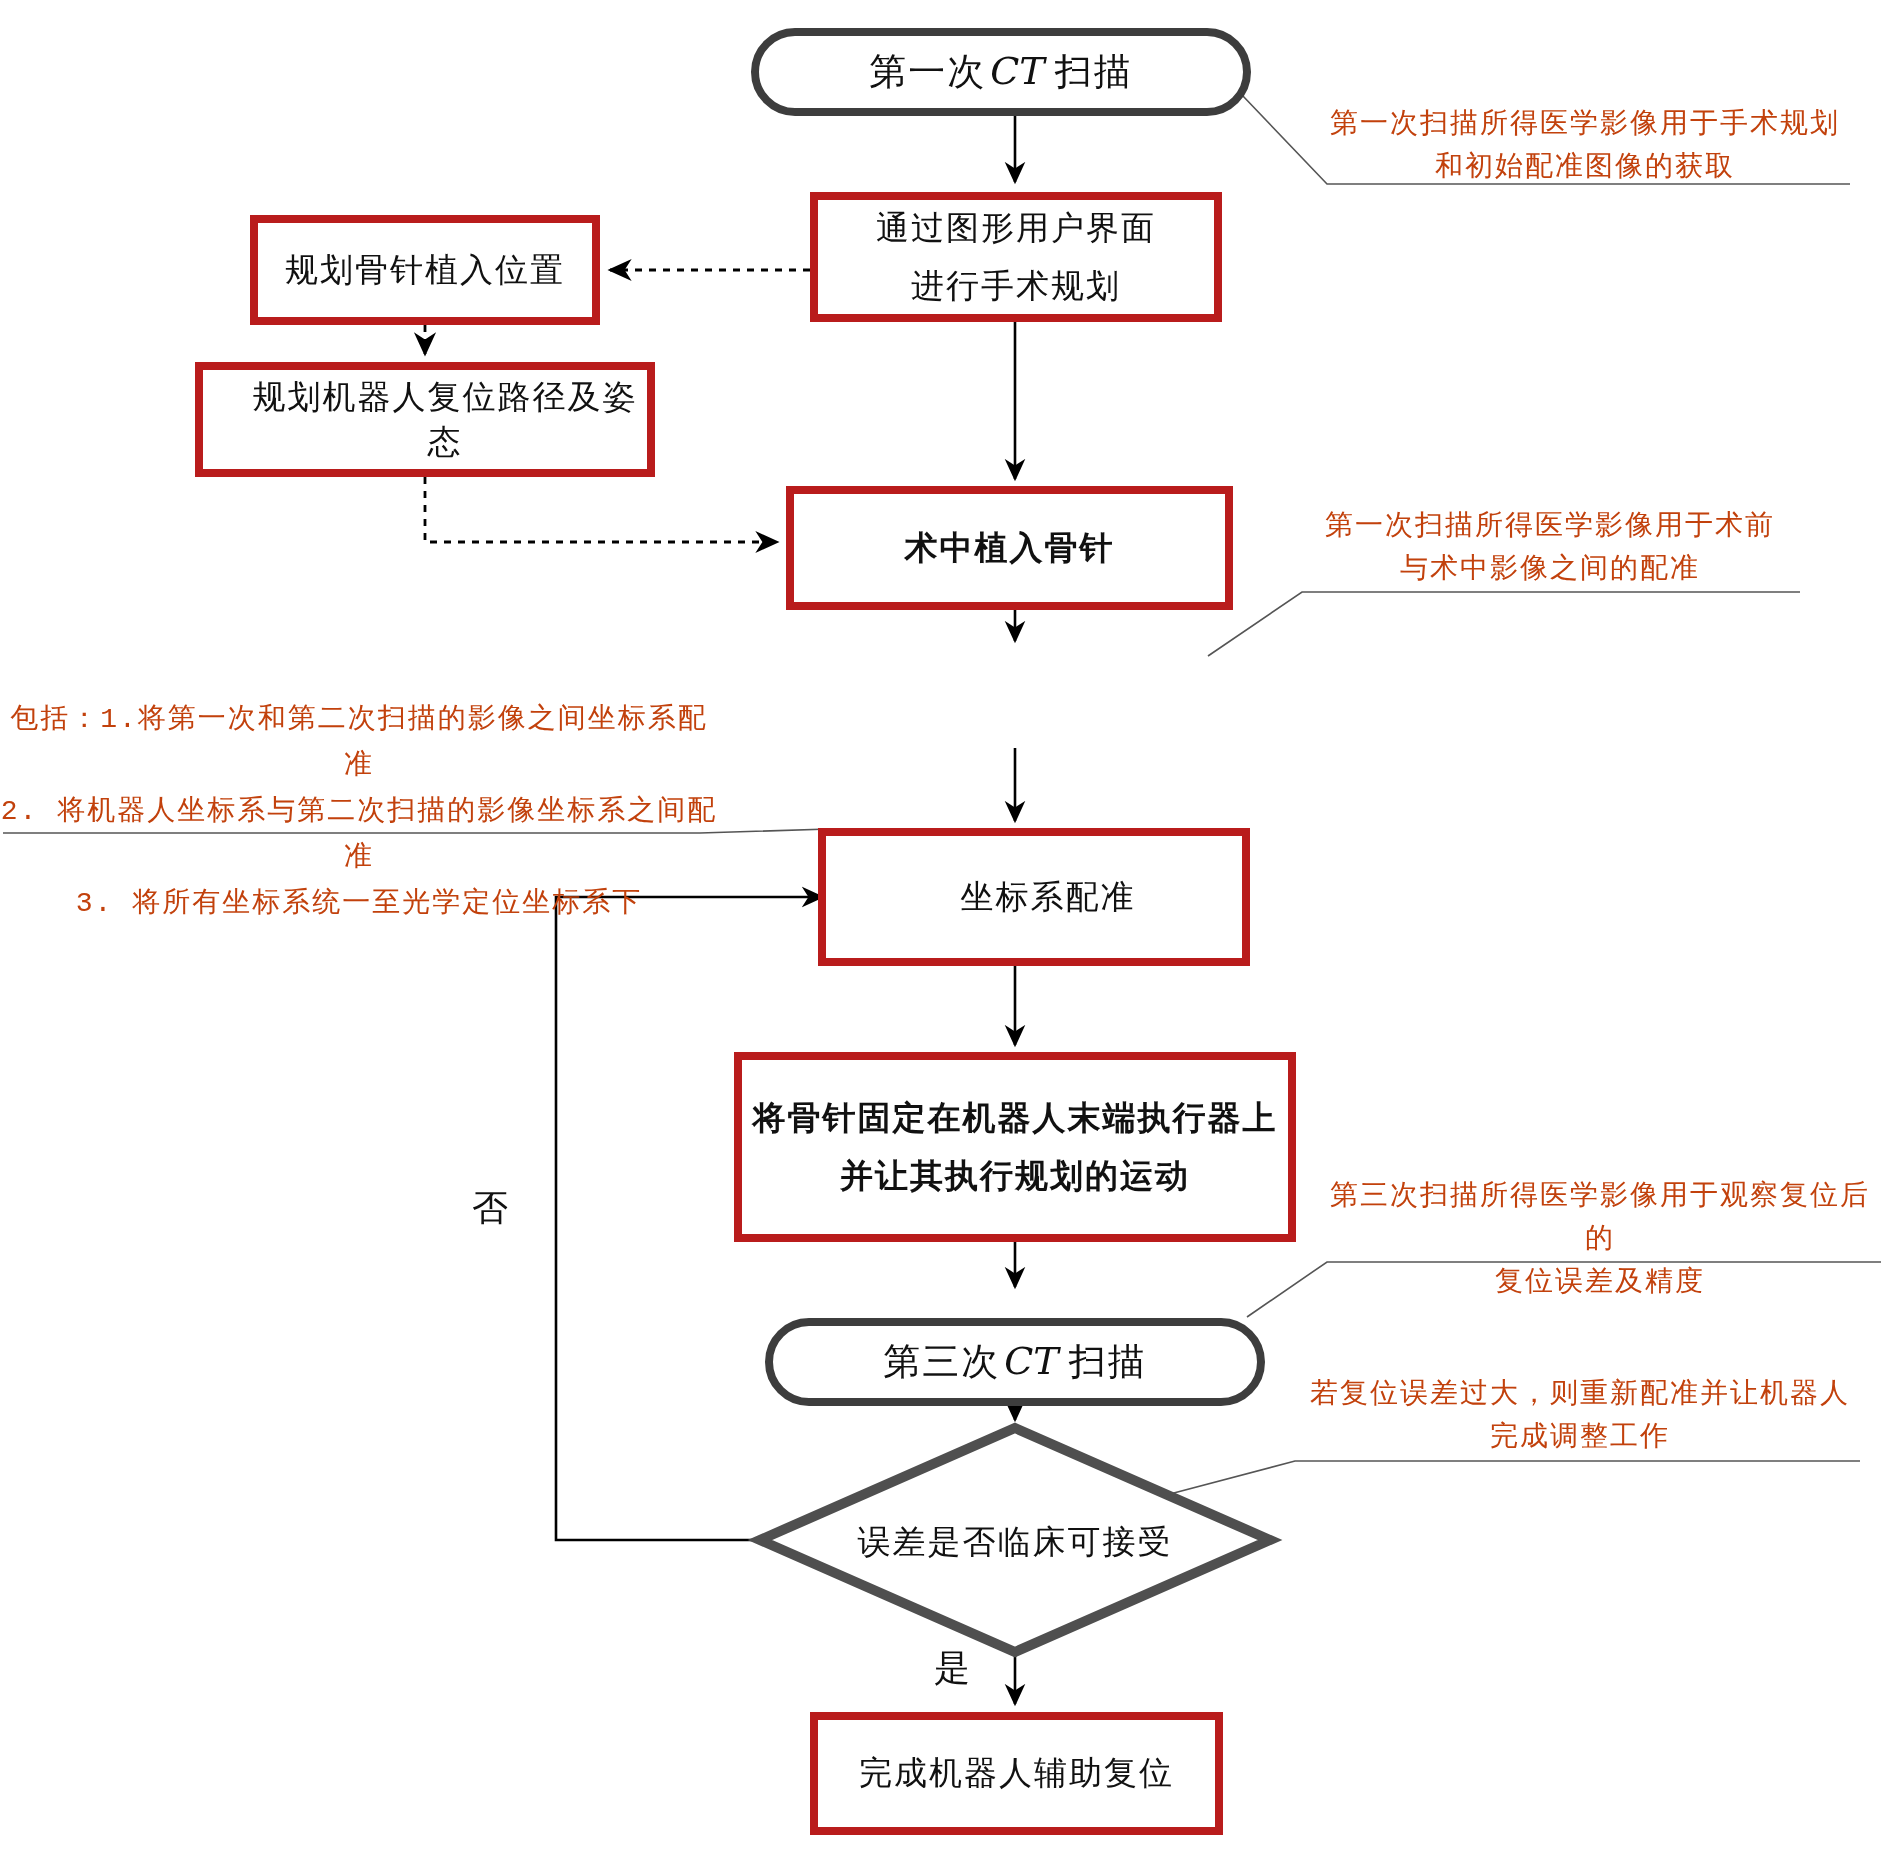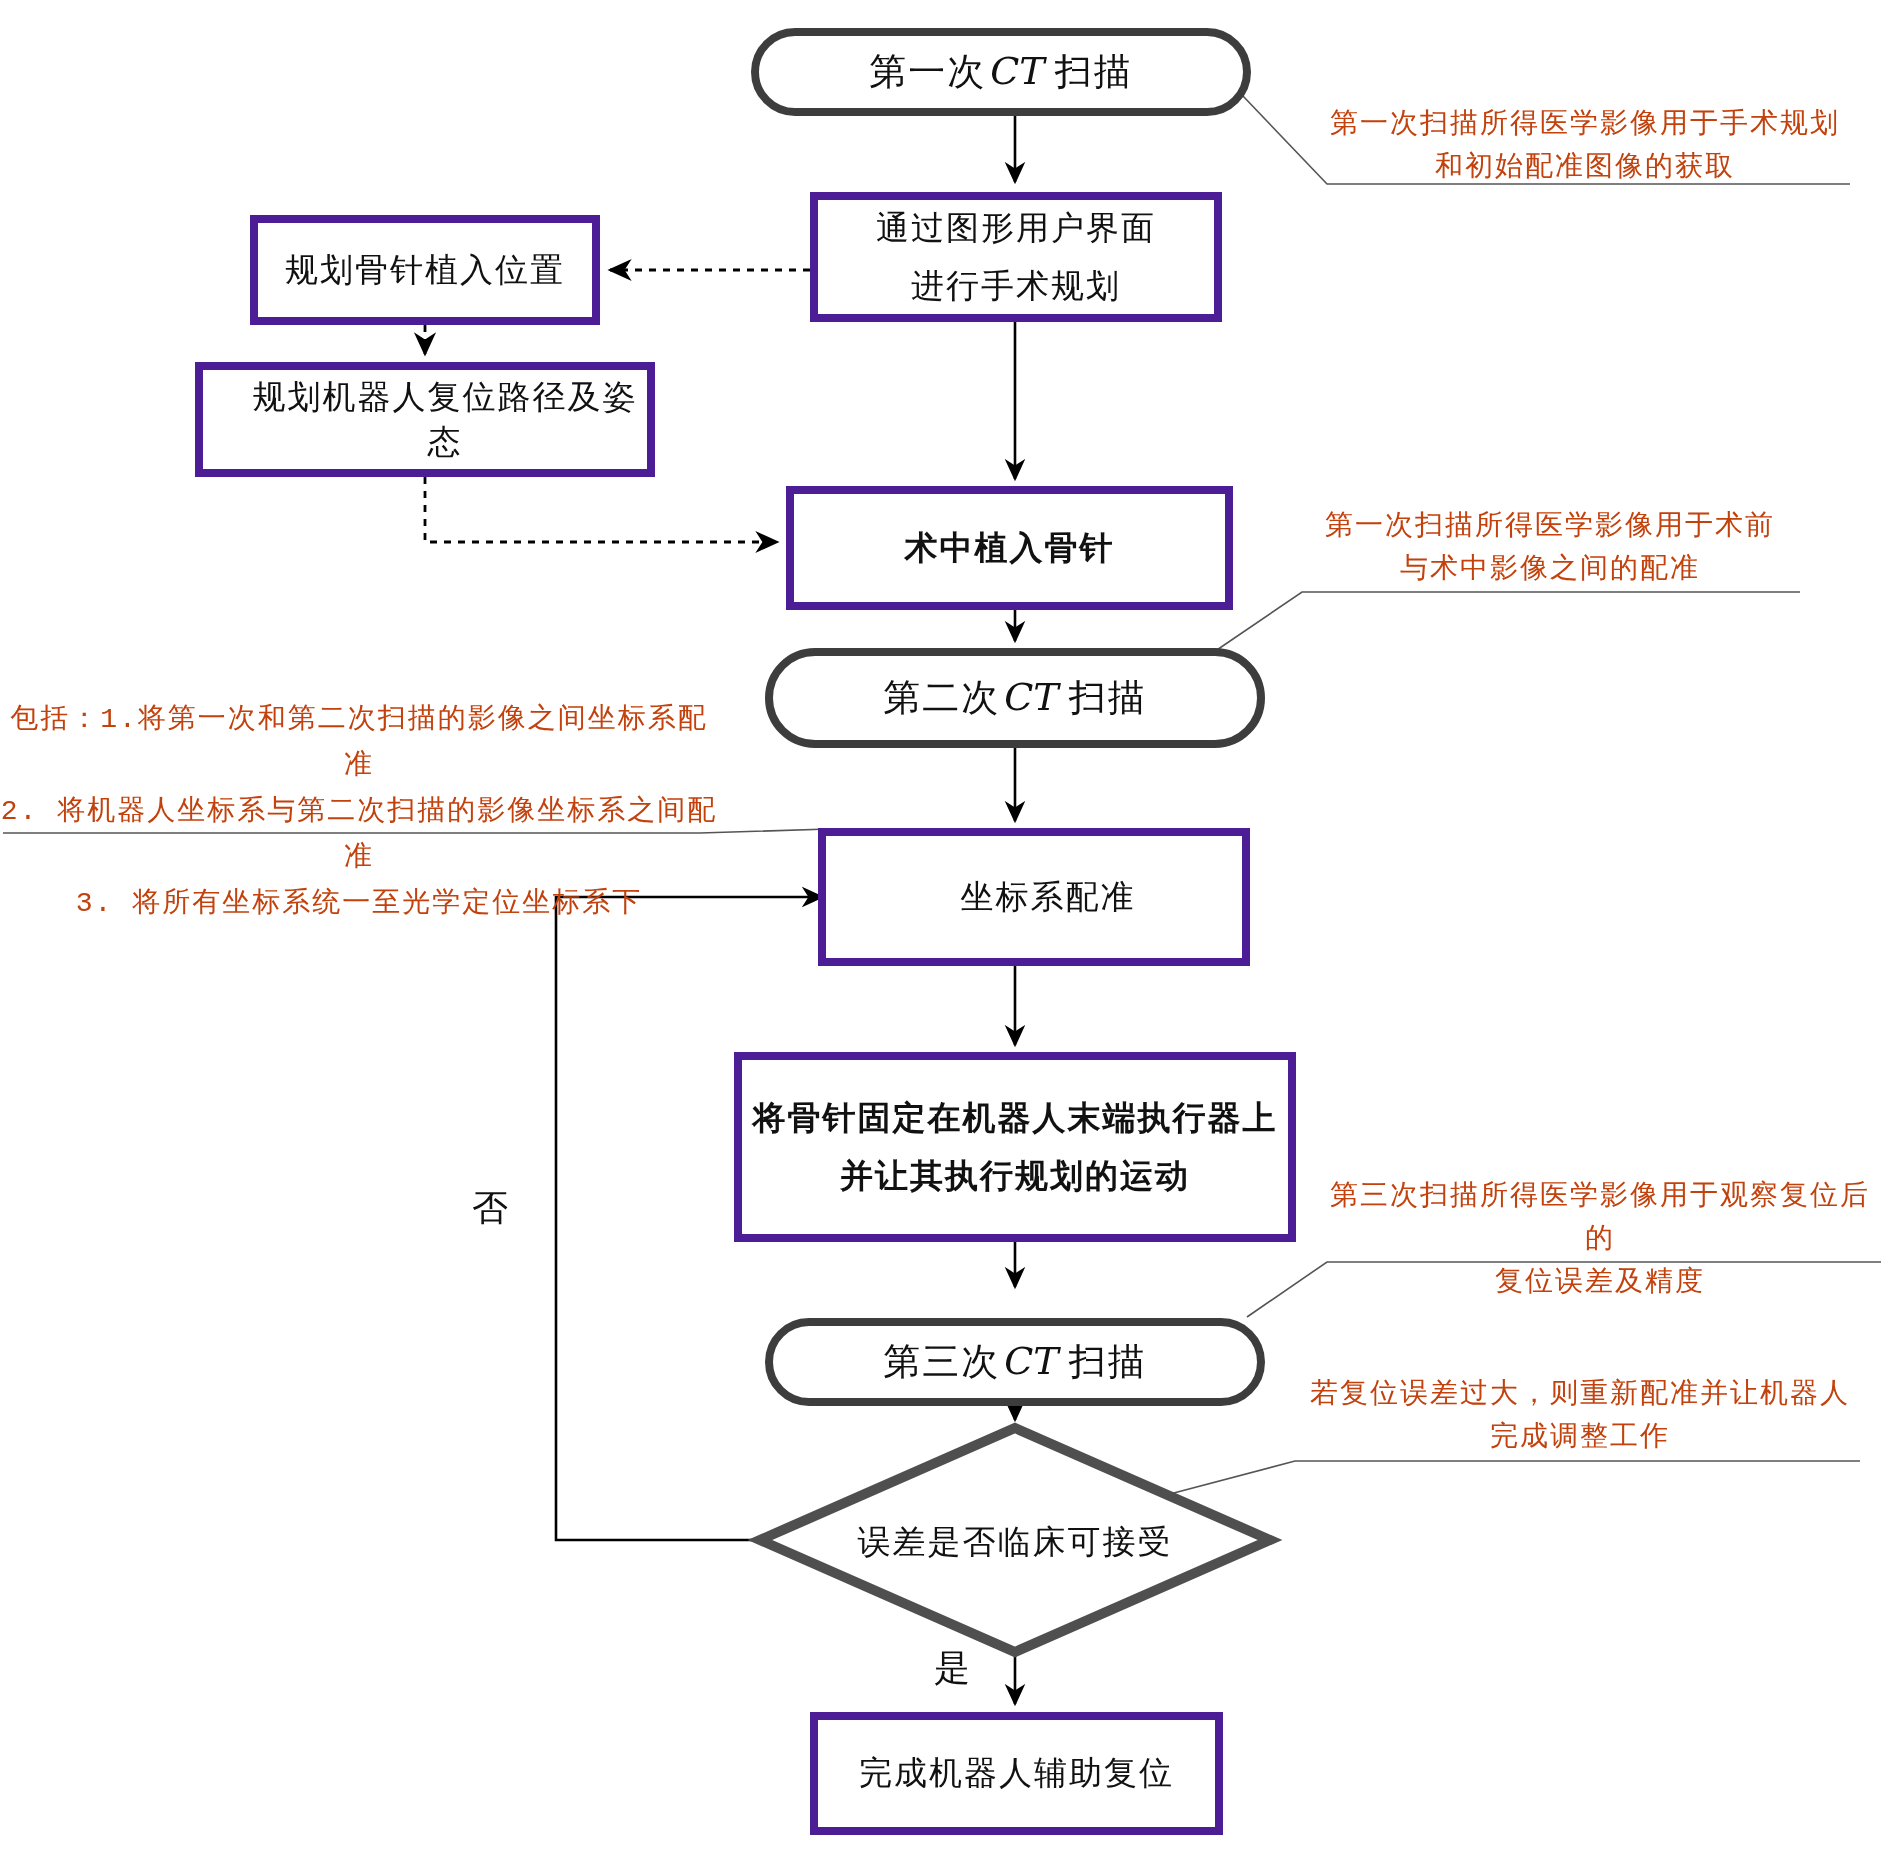--- a/index.html
+++ b/index.html
@@ -17,21 +17,21 @@
     position:absolute;
     background:#ffffff;
     display:flex;flex-direction:column;
     align-items:center;justify-content:center;
     text-align:center;
     color:#111111;
     letter-spacing:2px;
     box-sizing:border-box;
     z-index:2;
   }
-  .rect{border:8px solid #4c1d95;font-size:33px;}
+  .rect{border:8px solid #b91c1c;font-size:33px;}
   .stadium{border:8px solid #3d3d3d;border-radius:52px;font-size:37px;}
   .stadium .ct{
     font-family:"DejaVu Serif","Liberation Serif",serif;
     font-style:italic;font-weight:400;letter-spacing:0;
     margin:0 10px 0 4px;font-size:38px;
   }
   .two-line{line-height:1.75;}
   .diamond-label{
     position:absolute;z-index:3;background:transparent;
     font-size:33px;letter-spacing:2px;text-align:center;
@@ -105,23 +105,20 @@
   </div>
 
   <div class="node rect" style="left:195px;top:362px;width:460px;height:115px;padding-left:40px;">
     <div>规划机器人复位路径及姿态</div>
   </div>
 
   <div class="node rect" style="left:786px;top:486px;width:447px;height:124px;font-weight:bold;">
     <div>术中植入骨针</div>
   </div>
 
-  <div class="node stadium" style="left:765px;top:648px;width:500px;height:100px;">
-    <span><span>第二次</span><span class="ct">CT</span><span>扫描</span></span>
-  </div>
 
   <div class="node rect" style="left:818px;top:828px;width:432px;height:138px;padding-left:28px;">
     <div>坐标系配准</div>
   </div>
 
   <div class="node rect two-line" style="left:734px;top:1052px;width:562px;height:190px;font-weight:bold;">
     <div>将骨针固定在机器人末端执行器上</div>
     <div>并让其执行规划的运动</div>
   </div>
 

